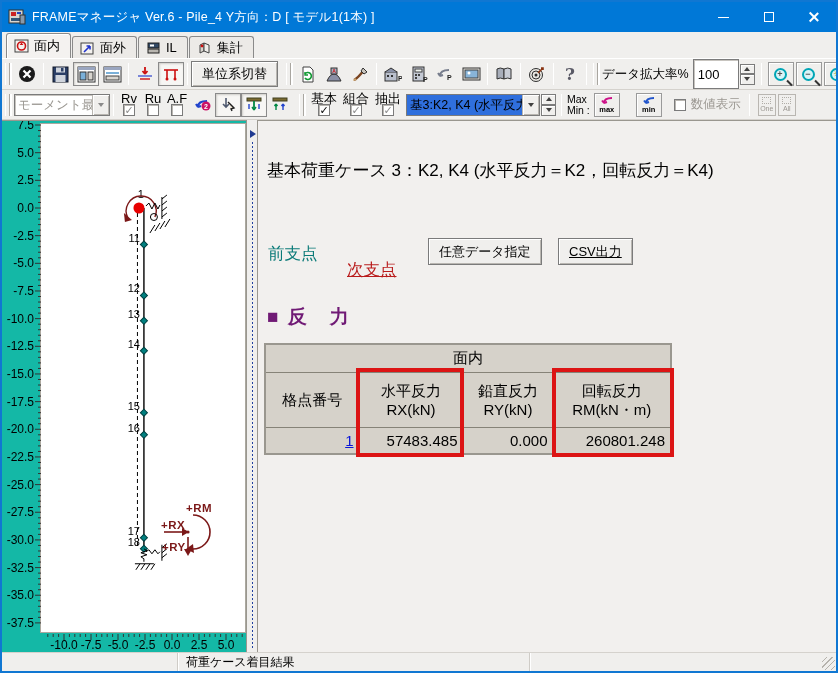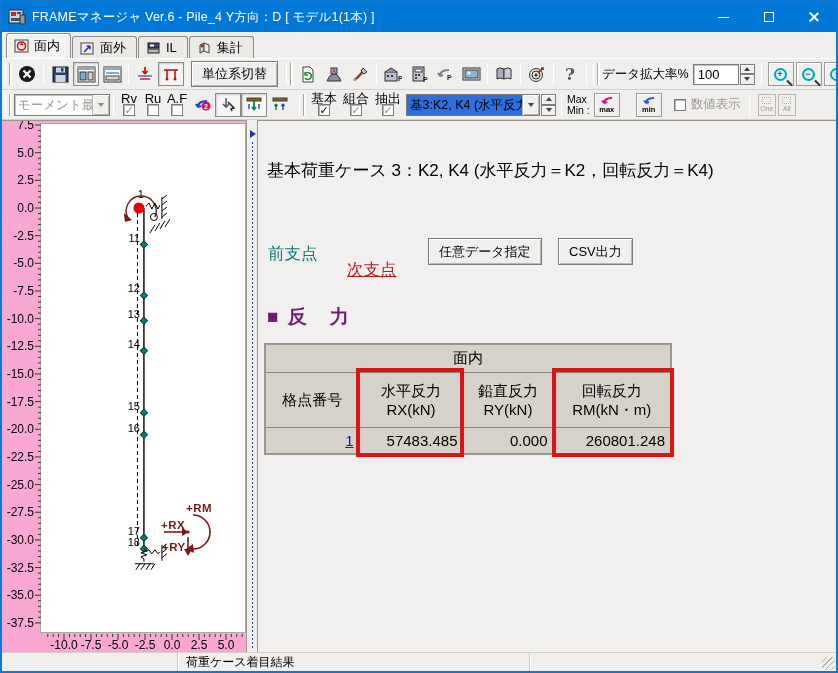--- a/index.html
+++ b/index.html
@@ -26,21 +26,21 @@
   
   .toolbar { background:#f0efed; display:flex; align-items:center; flex:none; border-bottom:1px solid #d5d2cd; }
   .toolbar1 { height:31px; } .toolbar2 { height:30px; }
   .grip { width:5px; height:22px; margin:0 4px 0 3px; border-left:1px solid #fff; border-right:1px solid #a9a6a0; box-shadow:2px 0 0 #fff; flex:none; }
   .tsep { width:1px; height:22px; background:#a9a6a0; border-right:1px solid #fff; margin:0 3px; flex:none; }
   .tbtn { width:26px; height:24px; display:flex; align-items:center; justify-content:center; flex:none; background:transparent; border:1px solid transparent; }
   .tbtn.pressed { background:#f7f6f4; border:1px solid #8a8a8a; box-shadow:inset 1px 1px 2px #cfcdc9; }
   .tbtn svg { display:block; }
   .btn95 { background:#f0efed; border:1px solid #7b7b7b; box-shadow:inset 1px 1px 0 #fff, inset -1px -1px 0 #b9b6b1; font-size:13px; padding:3px 10px; color:#000; flex:none; }
   .lbl { font-size:12.5px; color:#000; flex:none; }
-  .input95 { background:#fff; border:1px solid #7b7b7b; box-shadow:inset 1px 1px 0 #c7c4bf; height:21px; font-size:13px; padding:0 4px; width:46px; flex:none; font-family:inherit; }
+  .input95 { background:#fff; border:1px solid #7b7b7b; box-shadow:inset 1px 1px 0 #c7c4bf; height:30px; font-size:13px; padding:0 4px; width:46px; flex:none; font-family:inherit; }
   .spinner { display:flex; flex-direction:column; width:15px; height:21px; flex:none; margin-left:1px; }
   .spinner .sp { flex:1; background:#f0efed; border:1px solid #7b7b7b; box-shadow:inset 1px 1px 0 #fff; display:flex; align-items:center; justify-content:center; }
   .tri-up { width:0; height:0; border-left:3px solid transparent; border-right:3px solid transparent; border-bottom:4px solid #404040; }
   .tri-dn { width:0; height:0; border-left:3px solid transparent; border-right:3px solid transparent; border-top:4px solid #404040; }
   .combo { display:flex; height:22px; border:1px solid #7b7b7b; background:#fff; box-shadow:inset 1px 1px 0 #c7c4bf; flex:none; }
   .combo .val { font-size:12.5px; padding:2px 3px; white-space:nowrap; overflow:hidden; }
   .combo .drop { width:17px; background:#f0efed; border-left:1px solid #b9b6b1; box-shadow:inset 1px 1px 0 #fff,inset -1px -1px 0 #b9b6b1; display:flex; align-items:center; justify-content:center; }
   .chk-group { display:flex; flex-direction:column; align-items:center; width:22px; flex:none; margin:0 1px; }
   .chk-group .cl { font-size:13px; line-height:11px; color:#000; }
   .chk-box { width:12px; height:12px; background:#fff; border:1px solid #7b7b7b; box-shadow:inset 1px 1px 0 #b9b6b1; font-size:11px; line-height:10px; text-align:center; color:#000; }
@@ -50,35 +50,35 @@
   .mag { position:relative; width:13px; height:13px; border:2px solid #00a6b6; border-radius:50%; background:#d8f4f8; }
   .mag:after { content:""; position:absolute; width:7px; height:2px; background:#333; left:10px; top:12px; transform:rotate(45deg); }
   .mag .pm { position:absolute; left:1px; top:-1px; font-size:9px; font-weight:bold; color:#555; }
   .smallbtn { width:18px; height:22px; font-size:7px; color:#9a9791; border:1px solid #b9b6b1; background:#f0efed; display:flex; flex-direction:column; align-items:center; justify-content:center; gap:1px; flex:none; }
   .smallbtn .dotrect { width:9px; height:7px; border:1px dotted #b0ada7; }
   .maxmin-ic { display:flex; flex-direction:column; align-items:center; line-height:8px; }
   .maxmin-ic .t { font-size:7.5px; font-weight:bold; color:#000; }
 
   
   .content { flex:1; display:flex; min-height:0; }
-  .chart-panel { width:244px; flex:none; background:#f9a8d4; position:relative; overflow:hidden; border-top:1px solid #9a978f; }
+  .chart-panel { width:244px; flex:none; background:#14b8a6; position:relative; overflow:hidden; border-top:1px solid #9a978f; }
   .plot-area { position:absolute; left:38px; top:2px; width:206px; height:510px; background:#fff; border:1px solid #aba89f; }
   .chart-svg { position:absolute; left:0; top:0; pointer-events:none; }
   .ann { position:absolute; font-size:11.5px; font-weight:bold; color:#7b1818; letter-spacing:.5px; }
 
   .splitter { width:12px; flex:none; background:#f0efed; border-left:1px solid #9a978f; border-right:1px solid #9a978f; position:relative; }
   .splitter .dots { position:absolute; left:5px; top:22px; bottom:4px; width:1px; background-image:repeating-linear-gradient(#2040a0 0 2px, transparent 2px 4px); }
   .splitter .tri { position:absolute; left:3px; top:10px; width:0; height:0; border-top:4px solid transparent; border-bottom:4px solid transparent; border-left:6px solid #203a90; }
 
   .main { flex:1; background:#f2f0ee; position:relative; border-top:1px solid #9a978f; overflow:hidden; }
   .heading { position:absolute; left:9px; top:36px; width:560px; font-size:17px; line-height:27px; color:#000; }
   .link-prev { position:absolute; left:10px; top:122px; font-size:16.5px; color:#0b7a78; text-decoration:none; }
   .link-next { position:absolute; left:89px; top:122px; font-size:16.5px; color:#b91c1c; text-decoration:underline;margin-top:16px; }
   .btn-arbitrary { position:absolute; left:170px; top:117px; height:27px; font-size:13px; }
-  .btn-csv { position:absolute; left:300px; top:117px; height:27px; font-size:13px; }
+  .btn-csv { position:absolute; left:300px; top:117px; height:27px; font-size:13px;text-decoration:underline; }
   .section-title { position:absolute; left:9px; top:183px; font-size:19px; font-weight:bold; color:#701a75; letter-spacing:2px; }
 
   .table-wrap { position:absolute; left:6px; top:222px; }
   table.rtable { border-collapse:collapse; table-layout:fixed; background:#d6d2ca; border:2px solid #9a978f; box-shadow:1px 1px 0 #fff inset; }
   table.rtable td,table.rtable th { border:1px solid #868378; border-top-color:#fdfdfb; border-left-color:#fdfdfb; font-weight:normal; color:#000; background:#d6d2ca; }
   .gh { height:28px; text-align:center; font-size:15px; }
   .ch { height:55px; text-align:center; font-size:15px; line-height:19px; }
   .dr td { height:27px; text-align:right; font-size:15px; padding-right:5px; }
   .node-link { color:#0b16d8; text-decoration:underline; }
   .red-box { position:absolute; border:4px solid #dc1414; pointer-events:none; }

